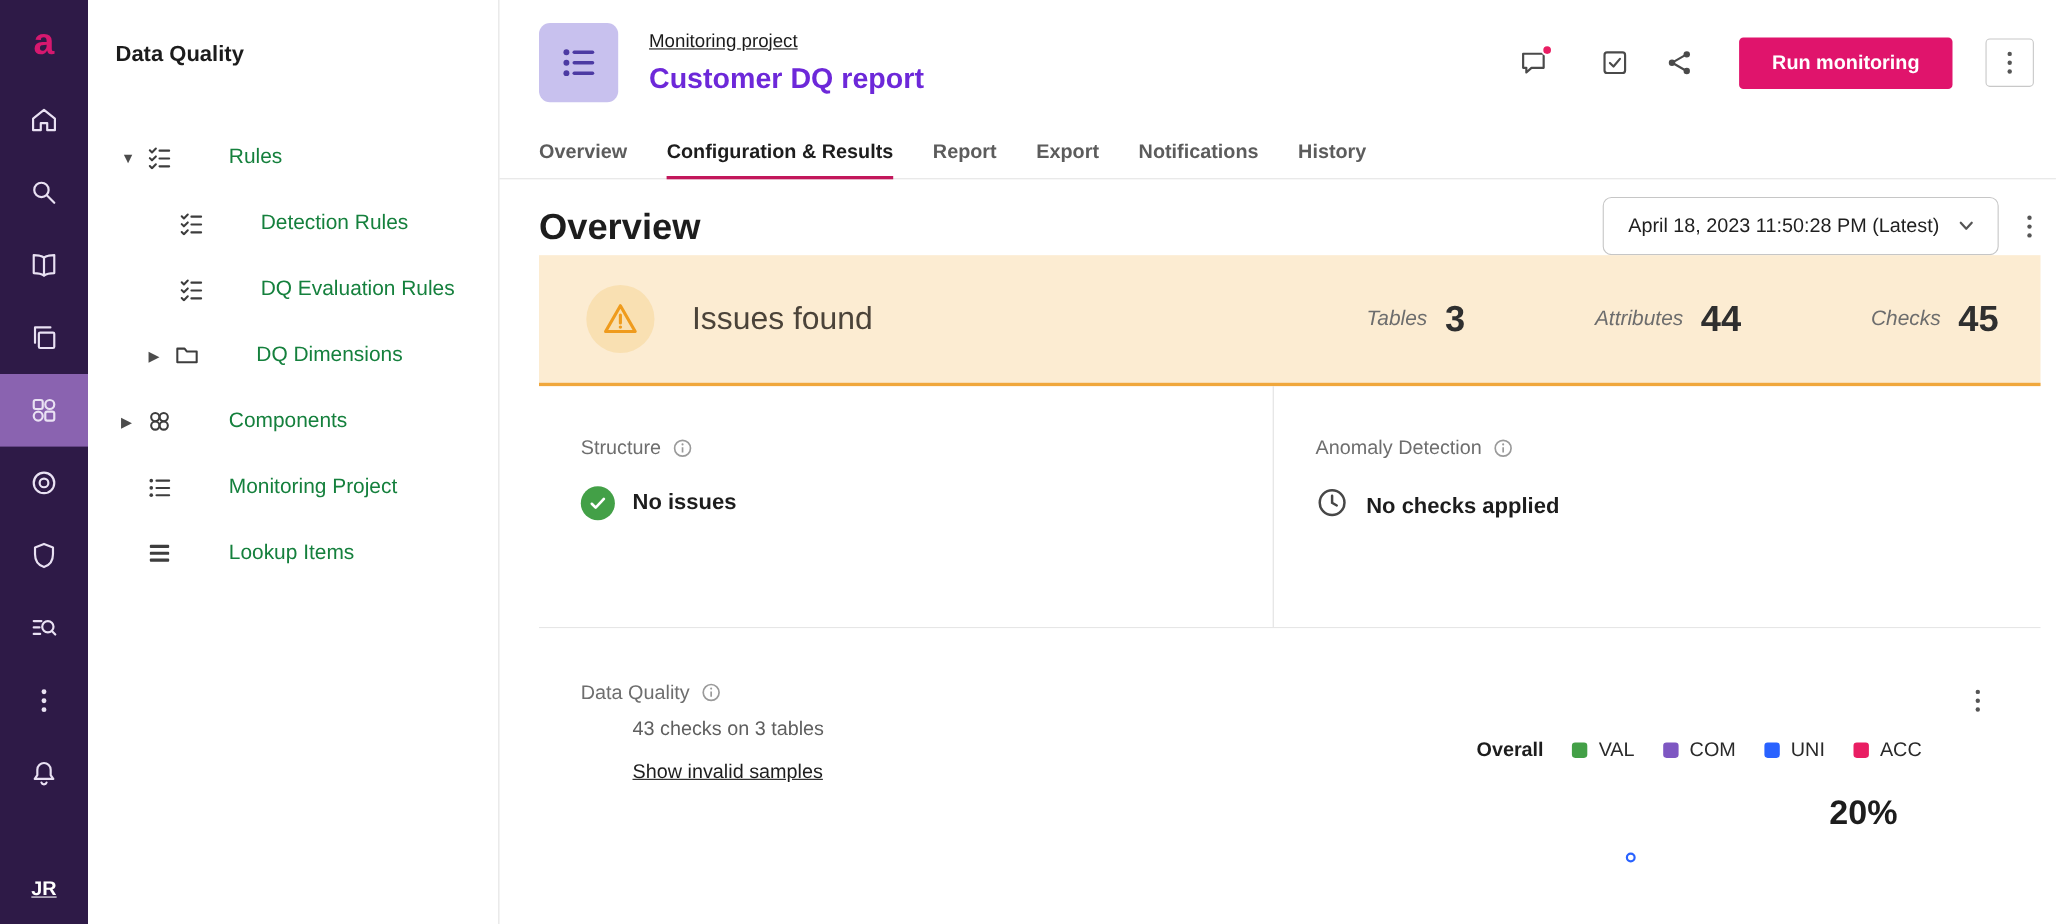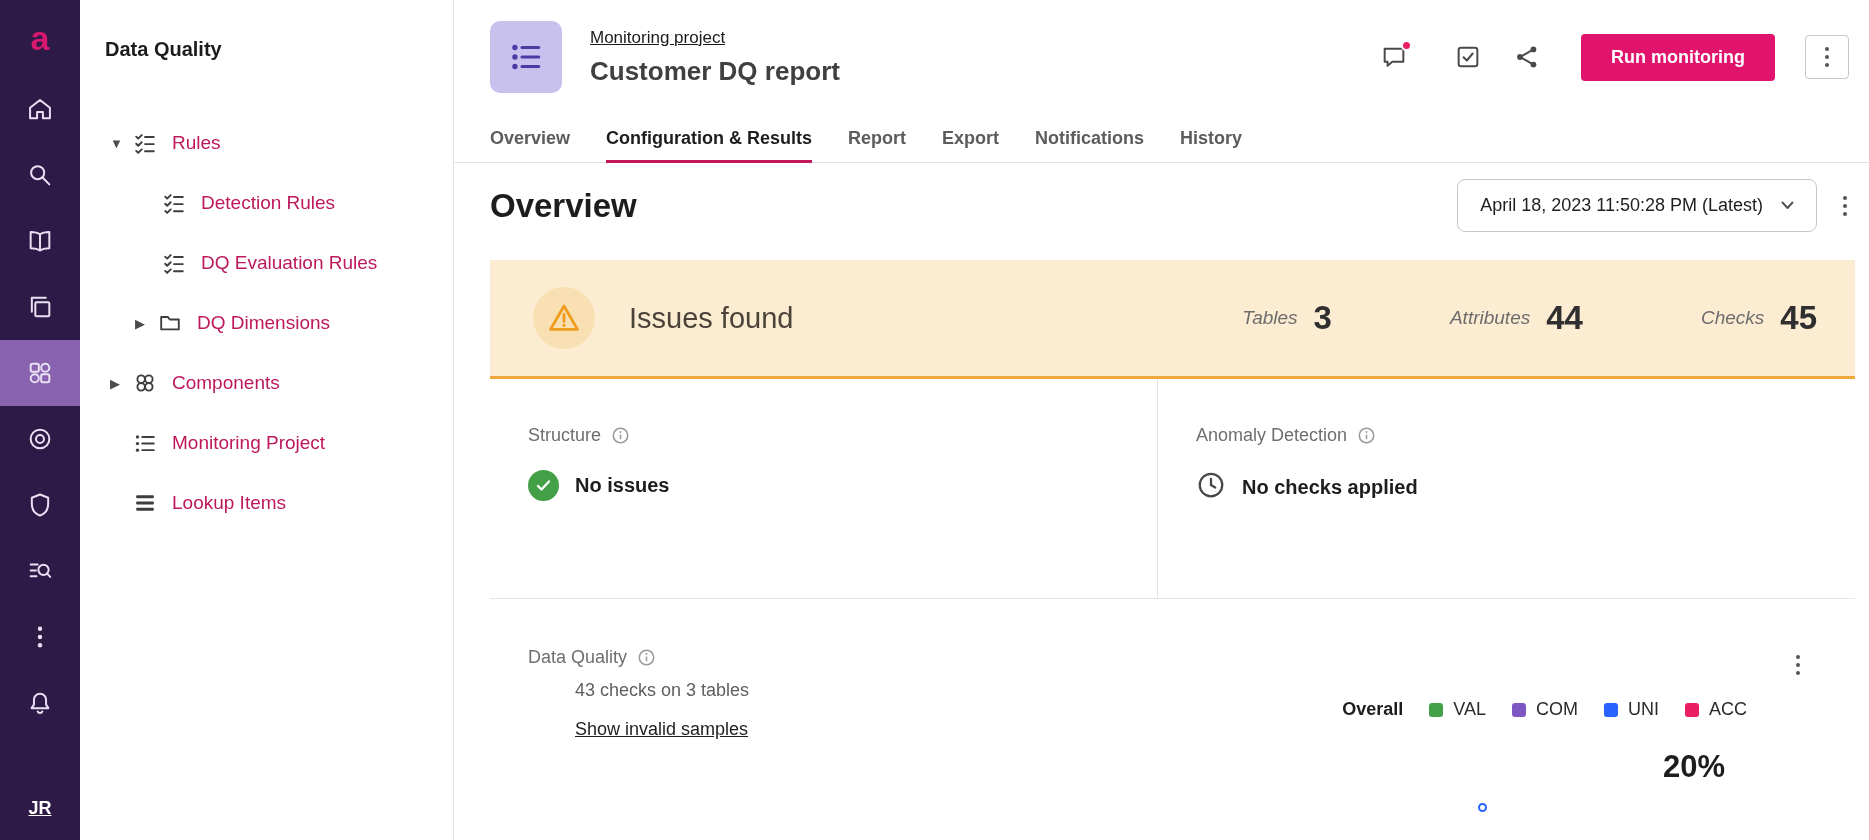--- a/index.html
+++ b/index.html
@@ -28,34 +28,34 @@
   .tree { margin-top:52px; }
   .tree-row { height:60px; display:flex; align-items:center; cursor:pointer; }
   .tree-row.l0 { padding-left:30px; }
   .tree-row.l1 { padding-left:83px; }
   .tree-row.l1c { padding-left:55px; }
   .caret { width:24px; flex:none; font-size:13px; color:#4c4c4c; display:flex; align-items:center; }
   .tree-ico { width:22px; height:22px; flex:none; margin-right:16px; }
   .tree-ico svg { width:22px; height:22px; fill:none; stroke:#3d3d3d; stroke-width:1.7;
                   stroke-linecap:round; stroke-linejoin:round; }
   .tree-ico svg .fil { fill:#3d3d3d; stroke:none; }
-  .tree-label { font-size:19px; color:#be185d; }
+  .tree-label { font-size:19px; color:#15803d;margin-left:36px; }
 
   
   .main { flex:1; min-width:0; display:flex; flex-direction:column; }
 
   .page-header { height:114px; flex:none; display:flex; align-items:center; padding:0 20px 0 36px; }
   .module-icon { width:72px; height:72px; flex:none; border-radius:10px; background:#c8c1ee;
                  display:flex; align-items:center; justify-content:center; }
   .module-icon svg { width:38px; height:38px; fill:none; stroke:#4c3aa3; stroke-width:2;
                      stroke-linecap:round; }
   .module-icon svg .fil { fill:#4c3aa3; stroke:none; }
   .header-text { margin-left:28px; }
   .breadcrumb { font-size:17px; color:#1a1a1a; text-decoration:underline; cursor:pointer; }
-  .page-title { font-size:26px; font-weight:bold; margin-top:8px; color:#404040; }
+  .page-title { font-size:26px; font-weight:bold; margin-top:8px; color:#6d28d9; }
   .header-actions { margin-left:auto; display:flex; align-items:center;justify-content:flex-end; }
   .icon-btn { width:28px; height:28px; position:relative; cursor:pointer; }
   .icon-btn svg { width:28px; height:28px; fill:none; stroke:#4a4a4a; stroke-width:1.7;
                   stroke-linecap:round; stroke-linejoin:round; }
   .icon-btn svg .fil { fill:#4a4a4a; stroke:none; }
   .ml46 { margin-left:46px; } .ml31 { margin-left:31px; }
   .pink-dot { position:absolute; top:-3px; right:-4px; width:11px; height:11px; border-radius:50%;
               background:#e91e63; border:2px solid #fff; }
   .run-btn { height:47px; padding:0 30px; margin-left:40px; border:none; border-radius:4px;
              background:#e0146c; color:#fff; font-size:18px; font-weight:bold; cursor:pointer;
@@ -77,21 +77,21 @@
   .overview-row { margin-top:16px; display:flex; align-items:center; }
   .overview-h { font-size:33px; font-weight:bold; margin:0; color:#1d1d1d; }
   .ov-right { margin-left:auto; display:flex; align-items:center; }
   .date-select { height:53px; border:1px solid #c6c6c6; border-radius:8px; background:#fff;
                  display:flex; align-items:center; padding:0 22px; font-size:18px; color:#1f1f1f;
                  cursor:pointer; }
   .date-select svg { margin-left:18px; width:13px; height:9px; fill:none; stroke:#555;
                      stroke-width:2; stroke-linecap:round; stroke-linejoin:round; }
   .ov-kebab { margin-left:26px; margin-right:8px; cursor:pointer; }
 
-  .banner { margin-top:28px; height:119px; flex:none; background:#fcecd2;
+  .banner { height:119px; flex:none; background:#fcecd2;
             border-bottom:3px solid #f0a73c; display:flex; align-items:center;
             padding:0 38px 0 43px; }
   .banner-circle { width:62px; height:62px; flex:none; border-radius:50%; background:#f9e0b2;
                    display:flex; align-items:center; justify-content:center; }
   .warn-svg { fill:none; stroke:#ef9b1d; stroke-width:2; stroke-linecap:round; stroke-linejoin:round; }
   .warn-svg .fil { fill:#ef9b1d; stroke:none; }
   .banner-title { margin-left:34px; font-size:29px; font-weight:500; color:#4b4339; }
   .banner-stats { margin-left:auto; display:flex; align-items:center; gap:118px; }
   .stat { display:flex; align-items:center; gap:16px; }
   .stat-label { font-size:19px; color:#6d6d6d;font-style:italic; }

